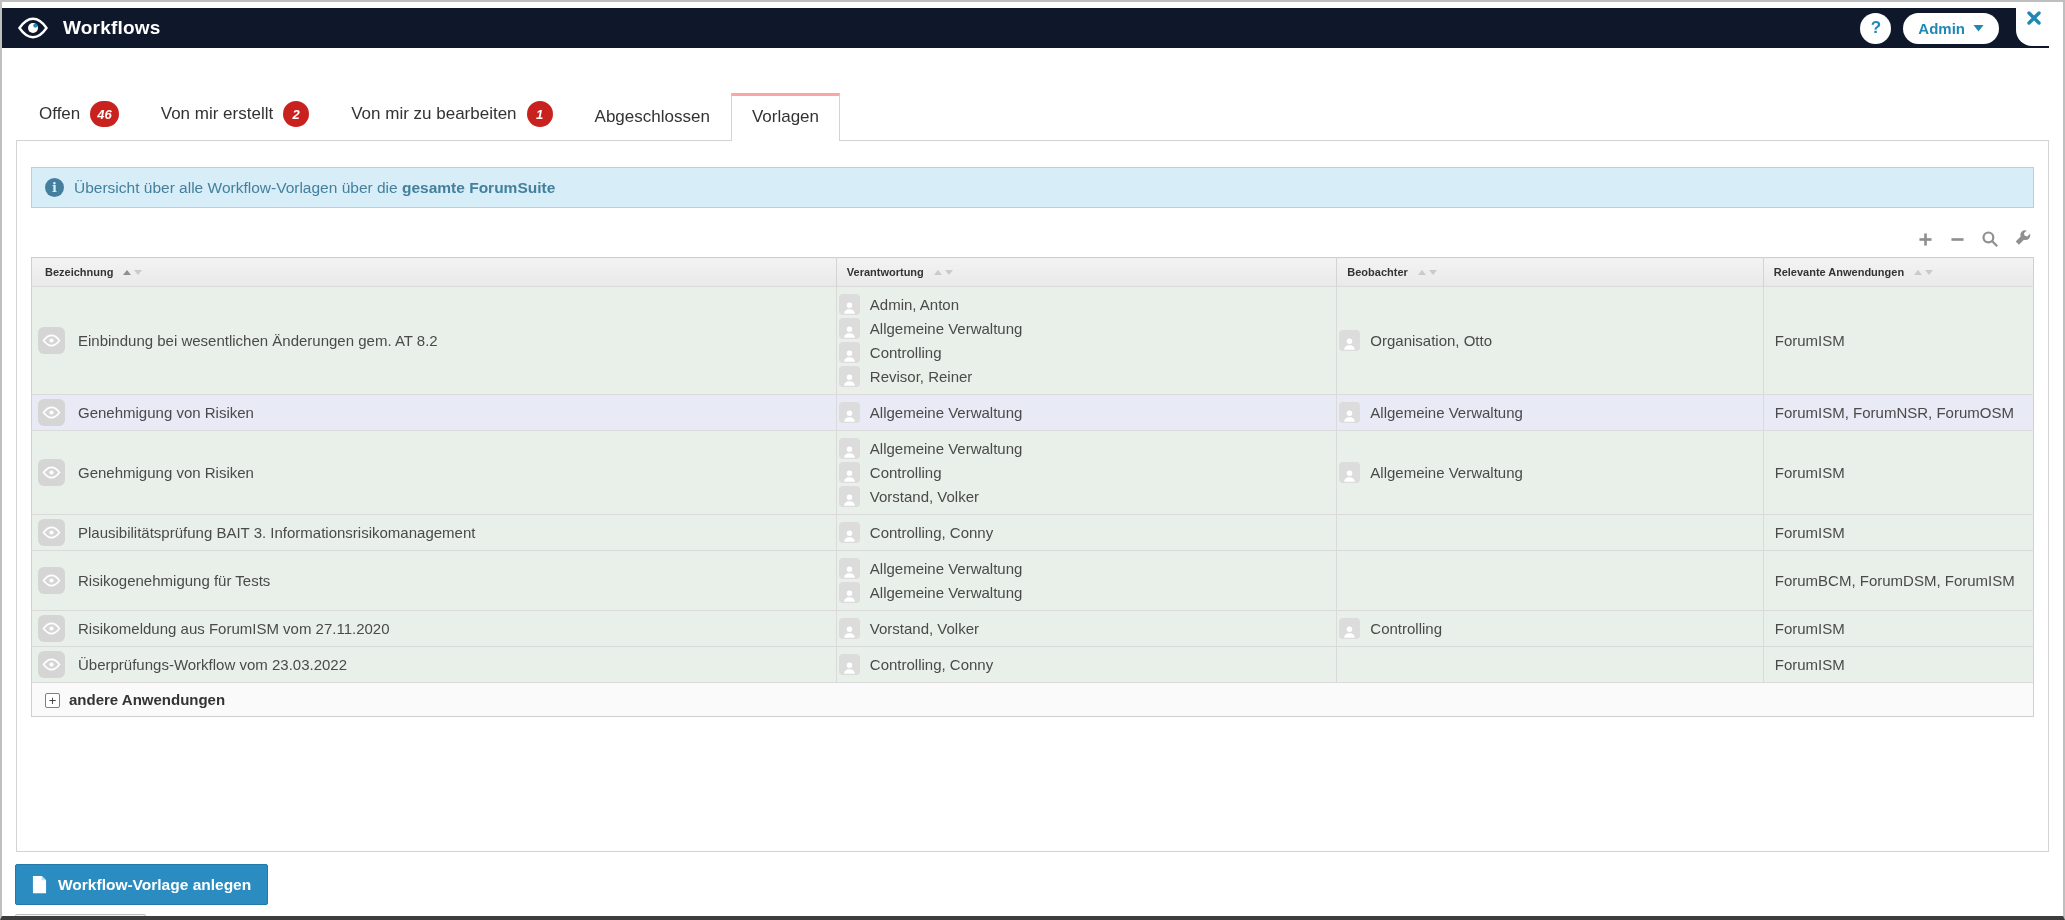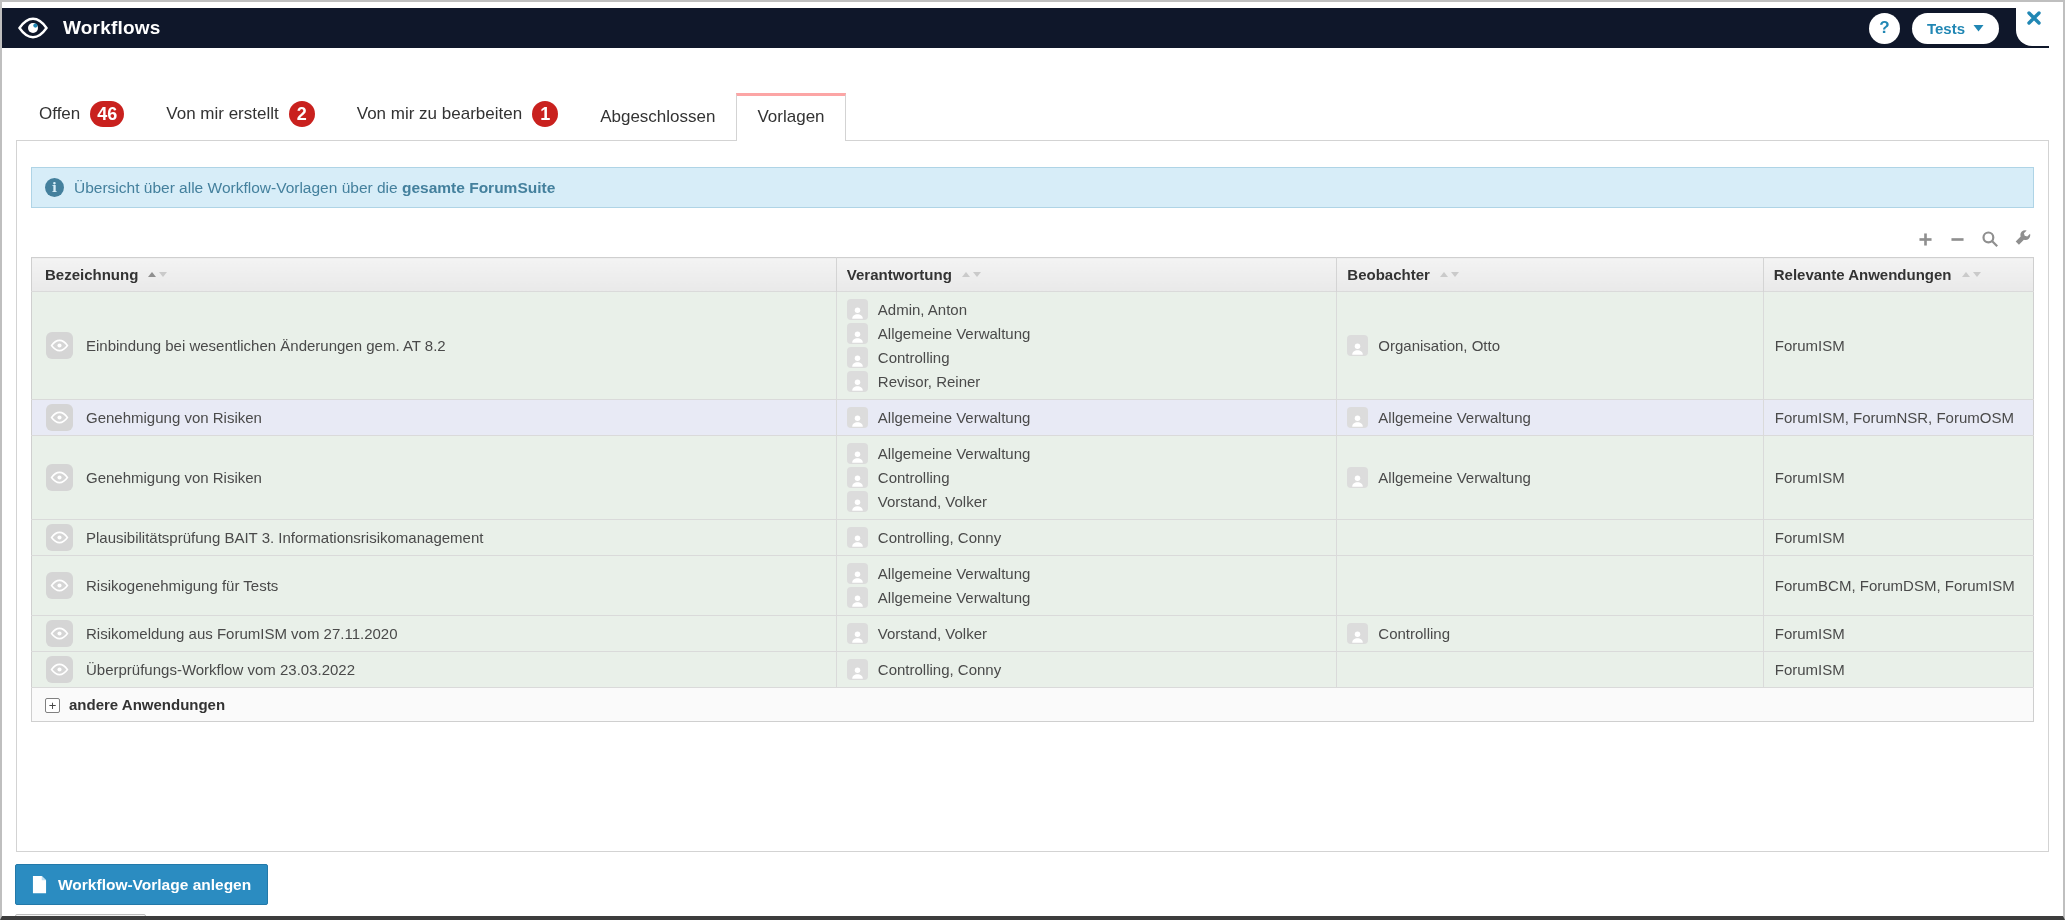--- a/index.html
+++ b/index.html
@@ -44,21 +44,21 @@
     display:flex; align-items:center; gap:10px; padding:12px 20px 13px;
     font-size:17px; color:#333; cursor:pointer; border:1px solid transparent; border-bottom:none;
     margin-bottom:0;
   }
   .tab.active{
     background:#fff; border:1px solid #d3d3d3; border-top:3px solid #fca5a5; border-bottom:none;
     margin-bottom:-1px; padding:11px 20px 14px;
   }
   .badge{
     min-width:26px; height:26px; border-radius:13px; display:inline-flex; align-items:center;
-    justify-content:center; font-size:18px; font-weight:bold; color:#fff; padding:0 7px;
+    justify-content:center; font-size:13px; font-weight:bold; color:#fff; padding:0 7px;font-style:italic;
   }
   .badge.red{ background:#c9211e; }
   .badge.gray{ background:#c9c9c9; }
   
   .panel{
     margin:0 14px; border:1px solid #d3d3d3; height:712px; position:relative; background:#fff;
   }
   .infobar{
     margin:26px 14px 0; background:#d7edf8; border:1px solid #afd4e6; color:#44809d;
     font-size:15.5px; padding:10px 13px; display:flex; align-items:center; gap:10px;
@@ -73,32 +73,32 @@
     display:flex; justify-content:flex-end; align-items:center; gap:15px; margin:22px 16px 9px 0;
   }
   .tool{ display:flex; cursor:pointer; }
   
   table.grid{
     margin:0 14px; border-collapse:collapse; width:calc(100% - 28px); table-layout:fixed;
     font-size:15px; color:#4a4a4a; border:1px solid #cfcfcf;
   }
   thead th{
     background:linear-gradient(#f3f3f3,#e9e9e9); font-weight:bold; color:#333; text-align:left;
-    padding:8px 10px; border-left:1px solid #d4d4d4; font-size:15px; cursor:pointer;margin-top:22px;
+    padding:8px 10px; border-left:1px solid #d4d4d4; font-size:11px; cursor:pointer;margin-top:22px;
   }
   thead th:first-child{ border-left:none; padding-left:13px; }
   th .col-inner{ display:flex; align-items:center; }
   .sort{ margin-left:10px; display:inline-flex; align-items:center; }
   .sa{ width:0; height:0; border-left:4.5px solid transparent; border-right:4.5px solid transparent; display:inline-block; }
   .sa.up{ border-bottom:5.5px solid #cacaca; margin-right:3px; }
   .sa.down{ border-top:5.5px solid #cacaca; }
   th.sorted .sa.up{ border-bottom-color:#8f8f8f; }
   tbody td{
     border-top:1px solid #dadada; border-left:1px solid #dadada;
-    vertical-align:middle; padding:4px 10px; background:#e9f0e9;
+    vertical-align:middle; padding:4px 2px; background:#e9f0e9;
   }
   tbody td:first-child{ border-left:none; }
   tr.group td{
     background:#fafafa; font-weight:bold; color:#333; padding:8px 10px 8px 13px; cursor:pointer;
   }
   .expander{
     display:inline-flex; width:15px; height:15px; border:1px solid #808080; border-radius:2px;
     align-items:center; justify-content:center; font-size:13px; font-weight:normal; color:#444;
     margin-right:9px; background:#fff; line-height:1; cursor:pointer;
   }
@@ -134,21 +134,21 @@
       <svg width="30" height="22" viewBox="0 0 30 22">
         <path d="M1.5 11C6 4.5 10.5 1.8 15 1.8S24 4.5 28.5 11C24 17.5 19.5 20.2 15 20.2S6 17.5 1.5 11z" fill="none" stroke="#fff" stroke-width="2.4"></path>
         <circle cx="15" cy="11" r="5" fill="#fff"></circle>
         <circle cx="17.4" cy="8.6" r="2.1" fill="#2187b4"></circle>
       </svg>
     </span>
     <span class="title">Workflows</span>
     <div class="titlebar-right">
       <div class="help-btn">?</div>
       <div class="extras-btn">
-        <span>Tests</span>
+        <span>Admin</span>
         <span class="caret">
           <svg width="11" height="8" viewBox="0 0 11 8">
               <path d="M0.5 1h10L5.5 7.5z" fill="#2187b4"></path>
             </svg>
         </span>
       </div>
     </div>
     <div class="close-notch">
       <span>
         <svg width="14" height="14" viewBox="0 0 14 14" stroke="#2187b4" stroke-width="3.4" stroke-linecap="round">

